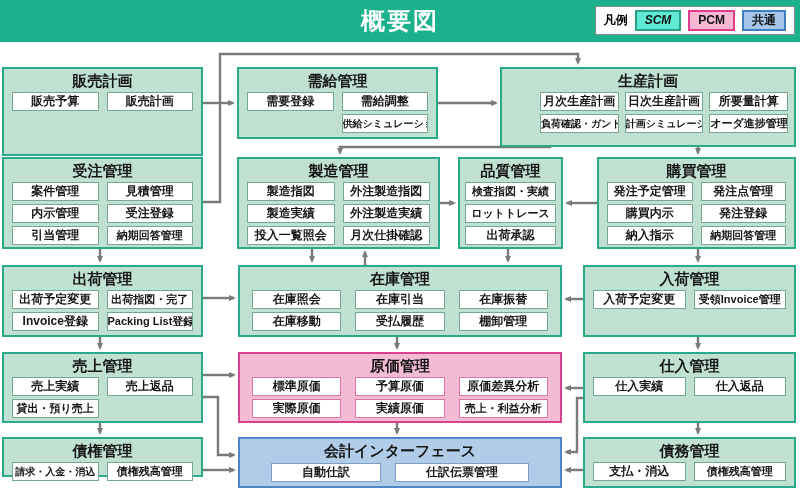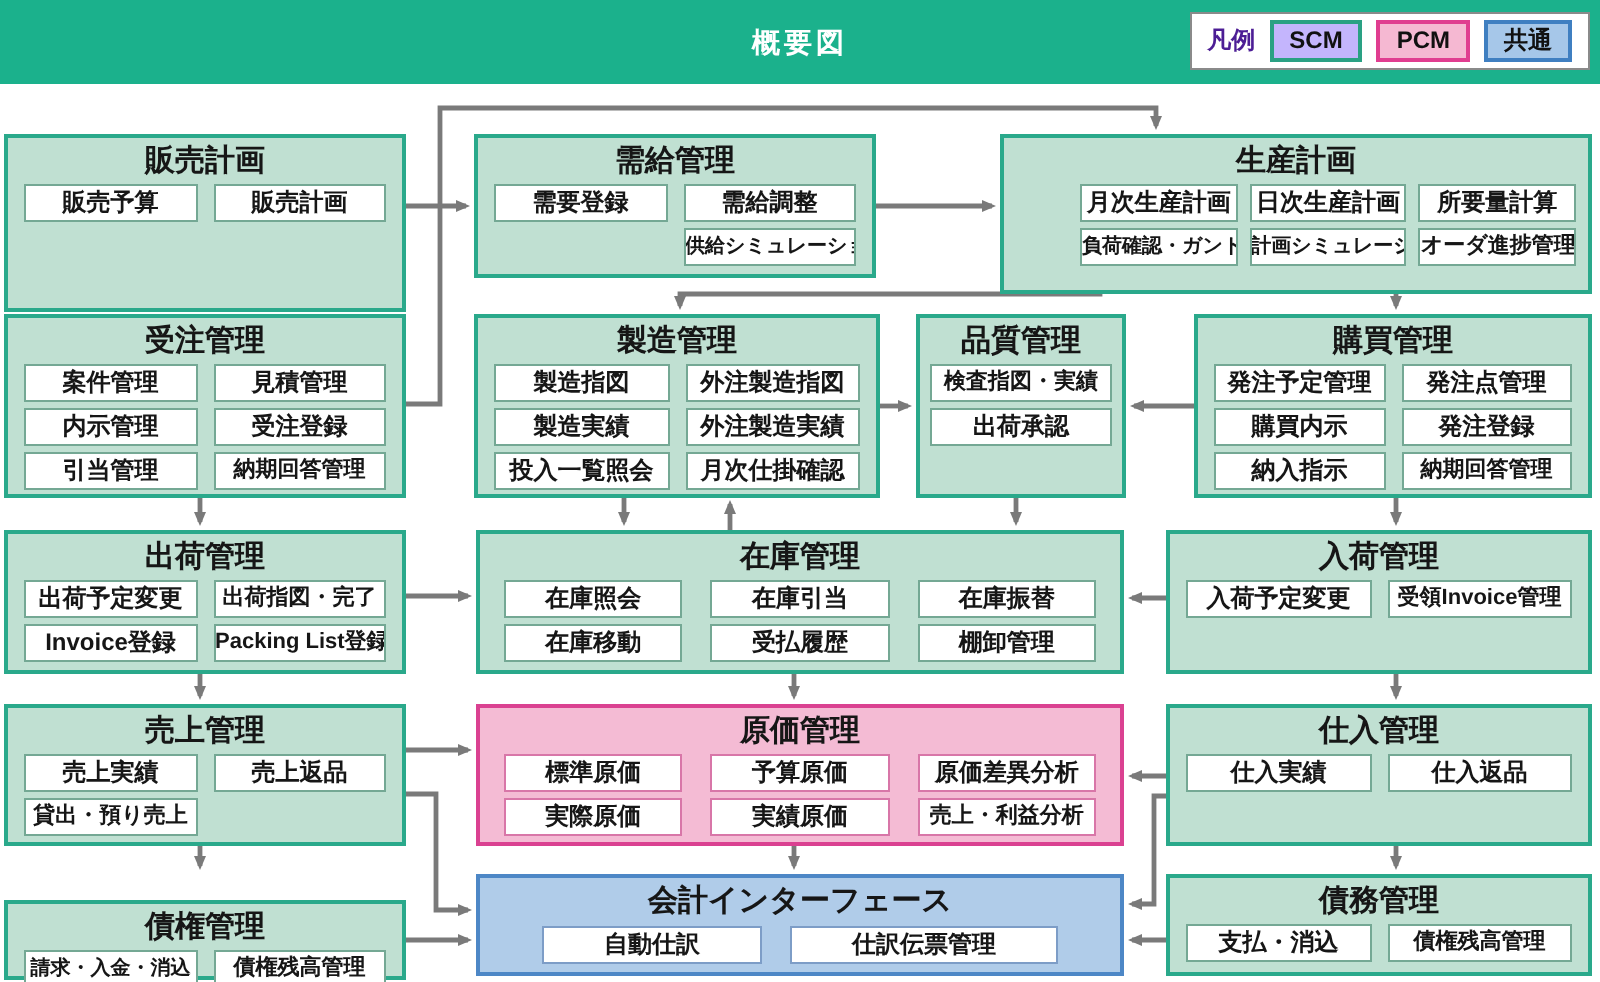--- a/index.html
+++ b/index.html
@@ -4,26 +4,26 @@
 <style>
   html,body{margin:0;padding:0;}
   body{
     width:800px;height:491px;position:relative;background:#ffffff;
     font-family:"Liberation Sans","DejaVu Sans",sans-serif;
     -webkit-font-smoothing:antialiased;overflow:hidden;
   }
   
   .header{position:absolute;left:0;top:0;width:800px;height:42px;background:#1bb18c;}
   .header-title{position:absolute;left:0;top:0;width:800px;height:42px;line-height:42px;
-    text-align:center;color:#ffffff;font-size:14px;font-weight:bold;letter-spacing:2px;}
+    text-align:center;color:#ffffff;font-size:24px;font-weight:bold;letter-spacing:2px;}
   .legend{position:absolute;right:5px;top:6px;height:29px;background:#ffffff;border:1px solid #8a8a8a;
     display:flex;align-items:center;gap:7px;padding:0 8px;box-sizing:border-box;}
-  .legend-label{font-size:12px;color:#4c1d95;font-weight:bold;}
+  .legend-label{font-size:12px;color:#000000;font-weight:bold;}
   .chip{font-size:12px;font-weight:bold;color:#111;border:2px solid;padding:1px 8px;line-height:15px;}
-  .chip-scm{background:#c4b5fd;border-color:#2aa184;}
+  .chip-scm{background:#5eead4;border-color:#2aa184;font-style:italic;}
   .chip-pcm{background:#f5b8d2;border-color:#e03d90;}
   .chip-common{background:#a6c7e9;border-color:#3f7fc1;}
 
   
   .box{position:absolute;border:2px solid;box-sizing:border-box;}
   .scm{background:#c0e0d2;border-color:#2aa98b;}
   .pcm{background:#f4bbd4;border-color:#da4191;}
   .common{background:#b0cce9;border-color:#4d87c6;}
   .box-title{text-align:center;font-weight:bold;font-size:15px;color:#161616;line-height:21px;padding-top:1px;}
   .items{display:grid;gap:3px 8px;padding:1px 8px 0;}
@@ -144,20 +144,21 @@
     <div class="item">外注製造実績</div>
     <div class="item">投入一覧照会</div>
     <div class="item">月次仕掛確認</div>
   </div>
 </div>
 
 <div class="box scm" style="left:458px;top:157px;width:105px;height:92px">
   <div class="box-title">品質管理</div>
   <div class="items cols1" style="padding:1px 5px 0;">
     <div class="item md">検査指図・実績</div>
+    <div class="item md">ロットトレース</div>
     <div class="item">出荷承認</div>
   </div>
 </div>
 
 <div class="box scm" style="left:597px;top:157px;width:199px;height:92px">
   <div class="box-title">購買管理</div>
   <div class="items cols2">
     <div class="item">発注予定管理</div>
     <div class="item">発注点管理</div>
     <div class="item">購買内示</div>
@@ -221,21 +222,21 @@
 </div>
 
 <div class="box scm" style="left:583px;top:352px;width:213px;height:71px">
   <div class="box-title">仕入管理</div>
   <div class="items cols2">
     <div class="item">仕入実績</div>
     <div class="item">仕入返品</div>
   </div>
 </div>
 
-<div class="box scm" style="left:2px;top:450px;width:201px;height:40px">
+<div class="box scm" style="left:2px;top:437px;width:201px;height:40px">
   <div class="box-title">債権管理</div>
   <div class="items cols2">
     <div class="item sm">請求・入金・消込</div>
     <div class="item md">債権残高管理</div>
   </div>
 </div>
 
 <div class="box common" style="left:238px;top:437px;width:324px;height:51px">
   <div class="box-title">会計インターフェース</div>
   <div class="items-center">

